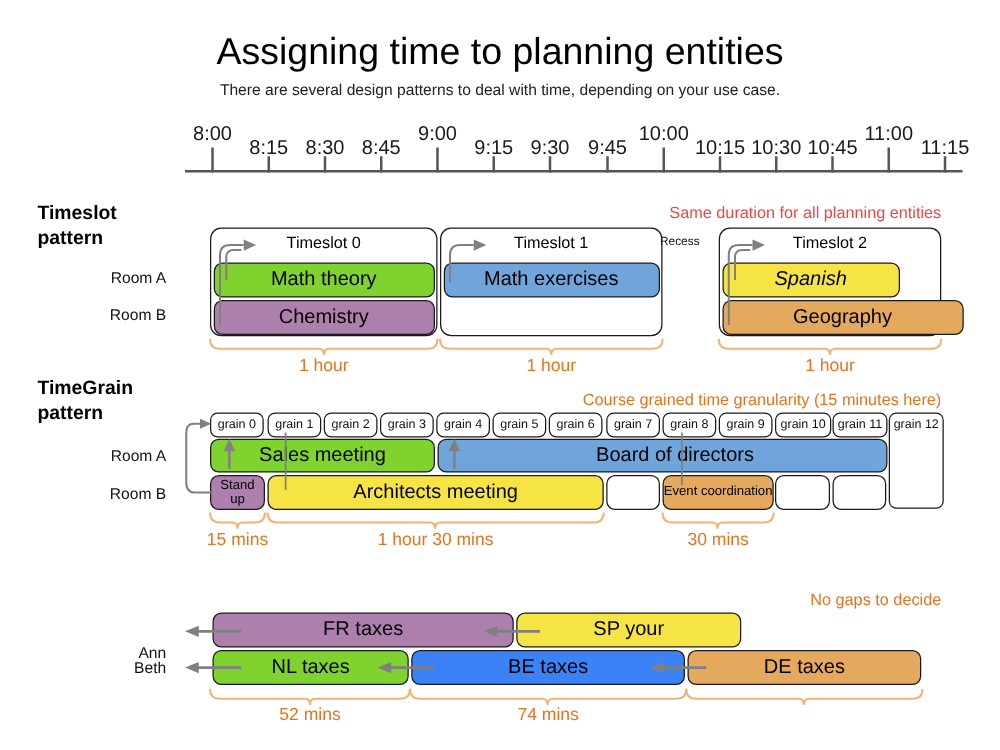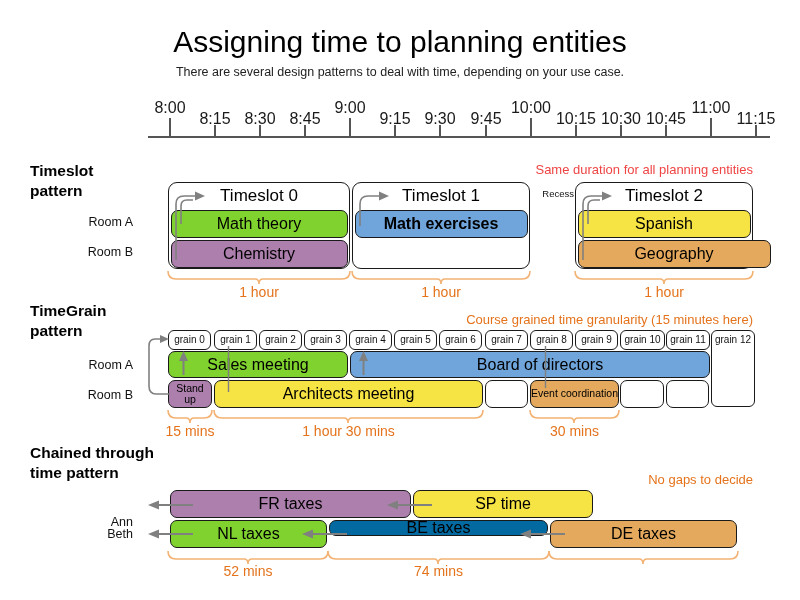--- a/index.html
+++ b/index.html
@@ -11,29 +11,29 @@
   .tick{position:absolute;width:44px;text-align:center;font-size:16px;color:#1a1a1a;}
   .tick .tline{position:absolute;left:21px;width:1.6px;background:#555;display:block;}
   .tick.major{top:99px;height:39px;}
   .tick.major .tline{top:19px;height:20px;}
   .tick.minor{top:110px;height:28px;}
   .tick.minor .tline{top:15px;height:13px;}
   .seclabel{position:absolute;left:30px;font-weight:bold;font-size:15.5px;line-height:20px;color:#000;}
   .rowlabel{position:absolute;width:95px;left:38px;text-align:right;font-size:12.5px;color:#111;}
   .annotation{position:absolute;left:400px;width:353px;text-align:right;font-size:13px;}
   .slot{position:absolute;background:#fff;border:1.5px solid #1a1a1a;border-radius:9px;box-sizing:border-box;}
-  .slot-title{position:absolute;left:0;top:3px;width:100%;text-align:center;font-size:17px;color:#000;}
+  .slot-title{position:absolute;left:0;top:3px;width:100%;text-align:center;font-size:13px;color:#000;}
   .box{position:absolute;border:1.5px solid #1a1a1a;border-radius:7px;box-sizing:border-box;
        display:flex;align-items:center;justify-content:center;font-size:16px;color:#000;background:#fff;text-align:center;}
   .box.small{font-size:10.5px;line-height:11.5px;}
   .grain{position:absolute;top:330px;width:43px;height:20px;background:#fff;border:1.2px solid #1a1a1a;
          border-radius:6px;box-sizing:border-box;font-size:10px;line-height:17px;text-align:center;color:#111;}
   .grain.tall{height:77px;}
   .duration{position:absolute;text-align:center;font-size:14px;}
-  .recess{position:absolute;font-size:9.5px;color:#111;text-align:right;}
+  .recess{position:absolute;font-size:9.5px;color:#111;text-align:left;}
   svg.deco{position:absolute;overflow:visible;}
 </style>
 </head>
 <body>
 
 <div id="canvas">
 
   <div class="title">Assigning time to planning entities</div>
   <div class="subtitle">There are several design patterns to deal with time, depending on your use case.</div>
 
@@ -68,32 +68,32 @@
   <div class="box" style="left: 170.5px; top: 239.5px; width: 177px; height: 28px; background-color: rgb(172, 127, 172);">Chemistry</div>
   <svg class="deco" style="left:172px;top:188px" width="38" height="76">
     <path d="M4,72 L4,16 Q4,8 12,8 L23,8" fill="none" stroke-width="1.6" stroke="#808080"></path>
     <path d="M9,36 L9,18 Q9,12 15,12 L21,12" fill="none" stroke-width="1.6" stroke="#808080"></path>
     <polygon points="33,8 23,3.5 23,12.5" fill="#808080"></polygon>
   </svg>
 
   <div class="slot" style="left:352px;top:182px;width:178px;height:87px">
     <div class="slot-title">Timeslot 1</div>
   </div>
-  <div class="box" style="left: 354.5px; top: 210px; width: 173px; height: 28px; background-color: rgb(111, 165, 218); font-weight: bold;">Math exercises</div>
+  <div class="box" style="left: 354.5px; top: 210px; width: 173px; height: 28px; background-color: rgb(111, 165, 218);">Math exercises</div>
   <svg class="deco" style="left:356px;top:188px" width="38" height="76">
     <path d="M4,38 L4,16 Q4,8 12,8 L23,8" fill="none" stroke-width="1.6" stroke="#808080"></path>
     <polygon points="33,8 23,3.5 23,12.5" fill="#808080"></polygon>
   </svg>
 
   <div class="recess" style="left:528px;top:188px;width:46px">Recess</div>
 
   <div class="slot" style="left:575px;top:182px;width:178px;height:87px">
     <div class="slot-title">Timeslot 2</div>
   </div>
-  <div class="box" style="left: 577.5px; top: 210px; width: 173px; height: 28px; background-color: rgb(246, 227, 68);">Spanish</div>
+  <div class="box" style="left: 577.5px; top: 210px; width: 142px; height: 28px; background-color: rgb(246, 227, 68); font-style: italic;">Spanish</div>
   <div class="box" style="left: 577.5px; top: 239.5px; width: 193px; height: 28px; background-color: rgb(228, 169, 93);">Geography</div>
   <svg class="deco" style="left:579px;top:188px" width="38" height="76">
     <path d="M4,72 L4,16 Q4,8 12,8 L23,8" fill="none" stroke-width="1.6" stroke="#808080"></path>
     <path d="M9,36 L9,18 Q9,12 15,12 L21,12" fill="none" stroke-width="1.6" stroke="#808080"></path>
     <polygon points="33,8 23,3.5 23,12.5" fill="#808080"></polygon>
   </svg>
 
   <svg class="deco" style="left:168px;top:271px" width="182" height="15">
     <path d="M0,0 Q0,8 8,8 L87,8 Q91,8 91,13 Q91,8 95,8 L174,8 Q182,8 182,0" fill="none" stroke-width="1.6" stroke="#f3b273"></path>
   </svg>
@@ -164,33 +164,29 @@
   <svg class="deco" style="left:214px;top:410px" width="269" height="15">
     <path d="M0,0 Q0,8 8,8 L130,8 Q134,8 134,13 Q134,8 138,8 L261,8 Q269,8 269,0" fill="none" stroke-width="1.6" stroke="#f3b273"></path>
   </svg>
   <svg class="deco" style="left:530px;top:410px" width="89" height="15">
     <path d="M0,0 Q0,8 8,8 L40,8 Q44,8 44,13 Q44,8 48,8 L81,8 Q89,8 89,0" fill="none" stroke-width="1.6" stroke="#f3b273"></path>
   </svg>
   <div class="duration" style="left: 146px; top: 423px; width: 88px; color: rgb(228, 115, 28);">15 mins</div>
   <div class="duration" style="left: 214px; top: 423px; width: 269px; color: rgb(228, 115, 28);">1 hour 30 mins</div>
   <div class="duration" style="left: 530px; top: 423px; width: 89px; color: rgb(228, 115, 28);">30 mins</div>
 
-  <div class="seclabel" style="top:443px">
-    <div>Chained through</div>
-    <div>time pattern</div>
-  </div>
   <div class="annotation" style="top: 472px; color: rgb(228, 115, 28);">No gaps to decide</div>
   <div class="rowlabel" style="top:515px">Ann</div>
   <div class="rowlabel" style="top:527px">Beth</div>
 
   <div class="box" style="left: 170px; top: 490px; width: 241px; height: 28px; background-color: rgb(172, 127, 172);">FR taxes</div>
-  <div class="box" style="left: 413px; top: 490px; width: 180px; height: 28px; background-color: rgb(246, 227, 68);">SP time</div>
+  <div class="box" style="left: 413px; top: 490px; width: 180px; height: 28px; background-color: rgb(246, 227, 68);">SP your</div>
 
   <div class="box" style="left: 170px; top: 520px; width: 157px; height: 28px; background-color: rgb(128, 210, 47);">NL taxes</div>
-  <div class="box" style="left: 329px; top: 520px; width: 219px; height: 16px; background-color: #0369a1;">BE taxes</div>
+  <div class="box" style="left: 329px; top: 520px; width: 219px; height: 28px; background-color: #3b82f6;">BE taxes</div>
   <div class="box" style="left: 550px; top: 520px; width: 187px; height: 28px; background-color: rgb(228, 169, 93);">DE taxes</div>
 
   <svg class="deco" style="left:147px;top:499px" width="47" height="12">
     <line x1="46" y1="6" x2="11" y2="6" stroke-width="2.2" stroke="#808080"></line>
     <polygon points="1,6 12,1.5 12,10.5" fill="#808080"></polygon>
   </svg>
   <svg class="deco" style="left:386px;top:499px" width="47" height="12">
     <line x1="46" y1="6" x2="11" y2="6" stroke-width="2.2" stroke="#808080"></line>
     <polygon points="1,6 12,1.5 12,10.5" fill="#808080"></polygon>
   </svg>

